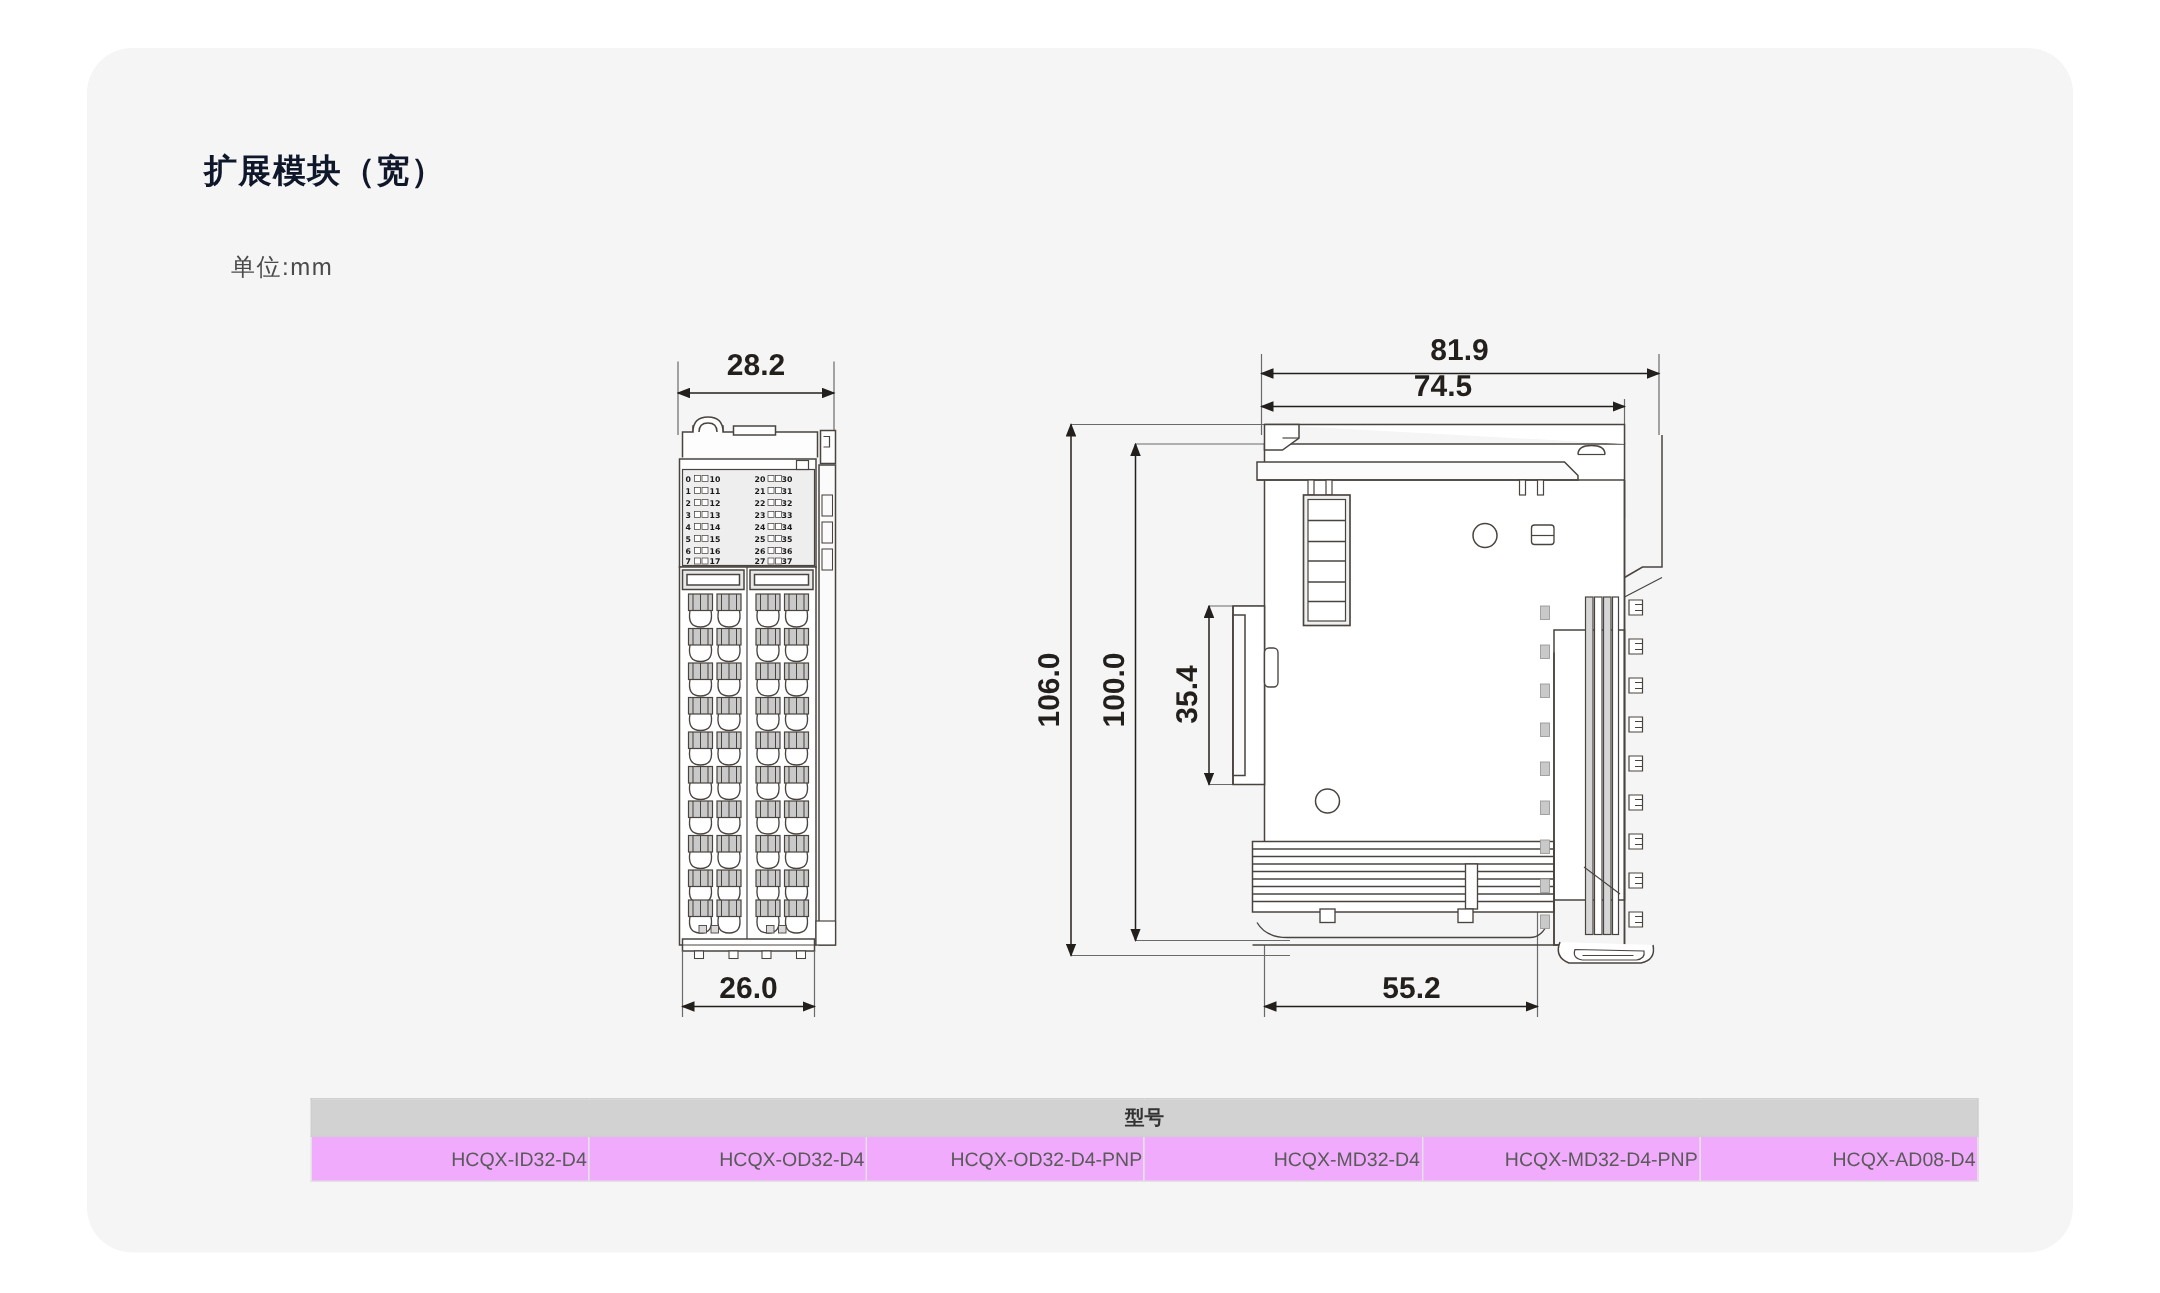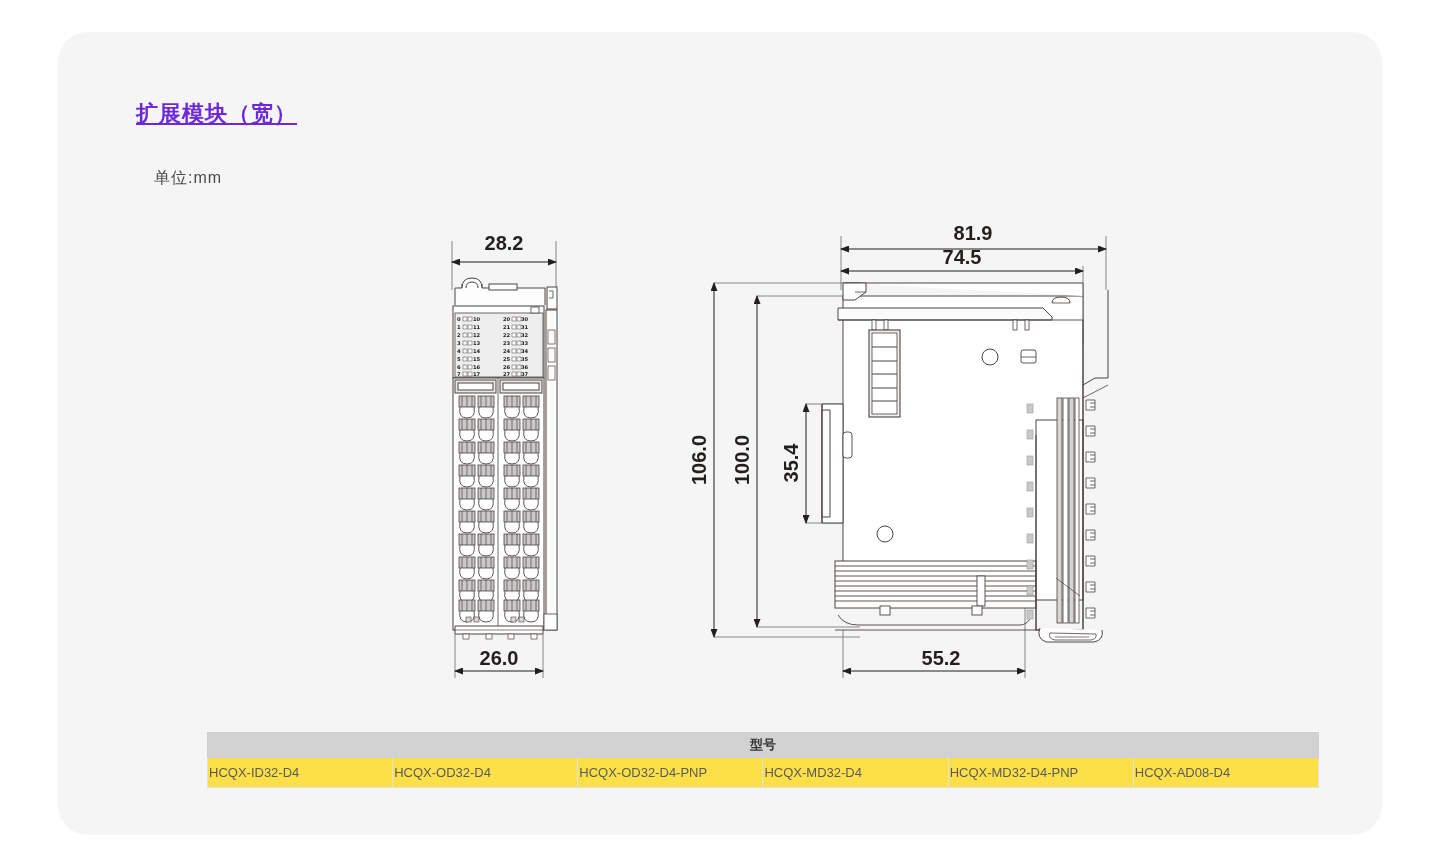--- a/index.html
+++ b/index.html
@@ -7,36 +7,36 @@
     width:1440px;height:862px;
     font-family:"Liberation Sans","DejaVu Sans",sans-serif;
     overflow:hidden;position:relative;
   }
   #card{
     position:absolute;left:58px;top:32px;width:1324px;height:803px;
     background:#f5f5f5;border-radius:30px;
   }
   #title{
     position:absolute;left:136px;top:99px;
-    font-size:22px;font-weight:bold;color:#6d28d9;letter-spacing:1px;text-decoration:underline;
+    font-size:22px;font-weight:bold;color:#0f172a;letter-spacing:1px;
   }
   #unit{
     position:absolute;left:154px;top:168px;
     font-size:16px;color:#4a4a4a;letter-spacing:1px;
   }
   #drawing{position:absolute;left:0;top:0;width:1440px;height:862px;pointer-events:none;}
   #tablewrap{position:absolute;left:207px;top:732px;width:1112px;}
   table.models{border-collapse:collapse;width:1112px;table-layout:fixed;}
   table.models th{
     background:#d2d2d2;color:#333;font-size:13px;font-weight:bold;
     height:22px;border:1px solid #cfcfcf;
   }
   table.models td{
-    background:#fde047;color:#5a5a5a;font-size:13px;font-weight:normal;
-    height:27px;text-align:left;border:1px solid #e2e2e2;
+    background:#f0abfc;color:#5a5a5a;font-size:13px;font-weight:normal;
+    height:27px;text-align:right;border:1px solid #e2e2e2;
     font-family:"Liberation Sans","DejaVu Sans",sans-serif;
   }
 </style>
 </head>
 <body>
 
 <div id="card"></div>
 
 <div id="title">扩展模块（宽）</div>
 <div id="unit">单位:mm</div>

